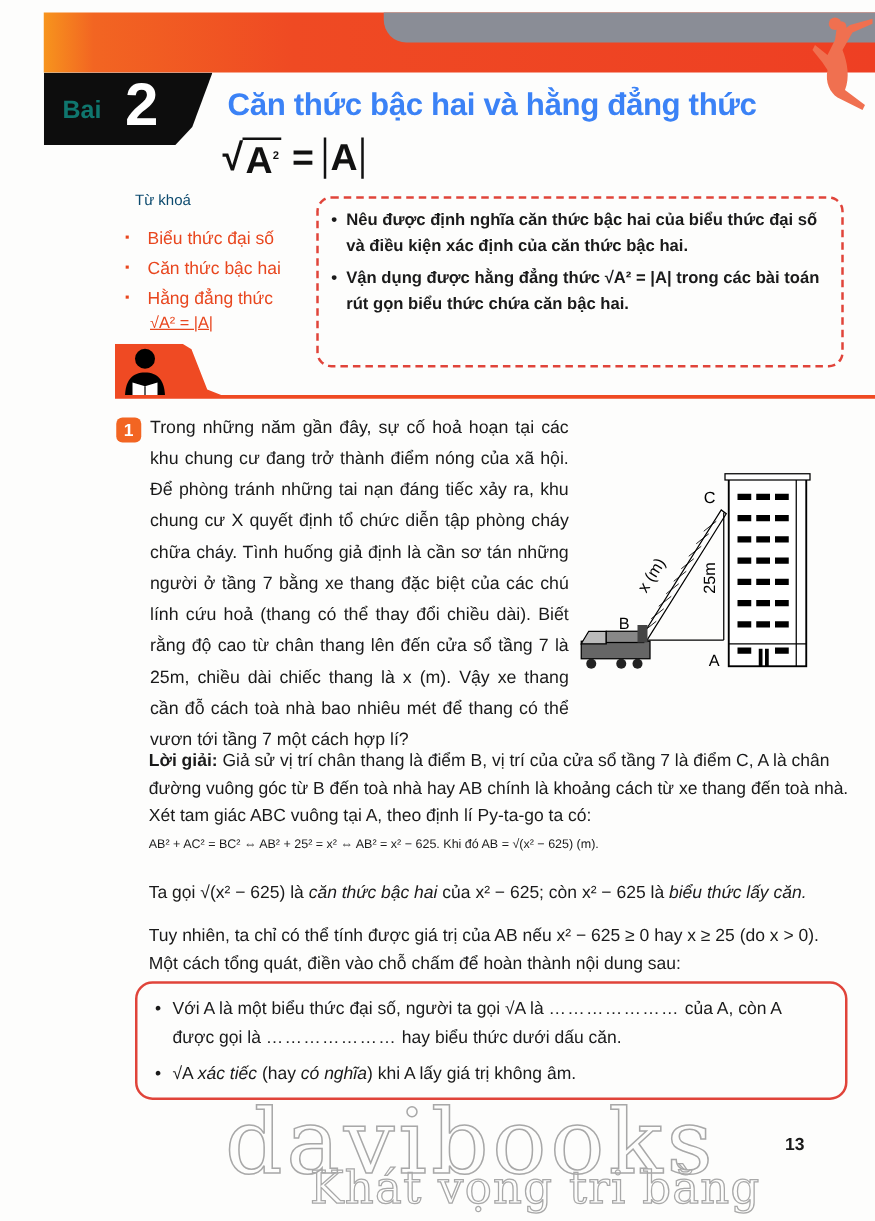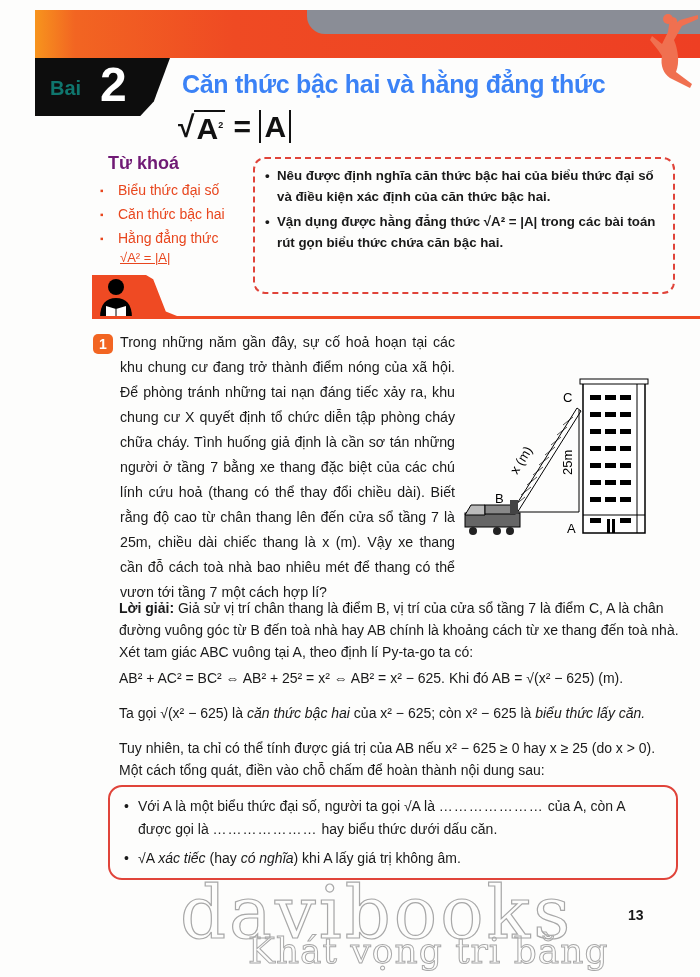--- a/index.html
+++ b/index.html
@@ -19,21 +19,21 @@
     .bai-num { position: absolute; left: 100px; top: 58px; color: #fff; font-weight: bold; font-size: 48px; line-height: 54px; }
 
     .title { position: absolute; left: 182px; top: 70px; font-size: 25px; font-weight: bold; color: #3b82f6; letter-spacing: -0.3px; }
     .title-formula { position: absolute; left: 178px; top: 110px; font-size: 30px; font-weight: bold; color: #111; }
 
     .sqrt { display: inline-flex; align-items: flex-start; }
     .sqrt .rad { border-top: 2px solid currentColor; padding: 0 2px; }
     .abs { border-left: 2px solid currentColor; border-right: 2px solid currentColor; padding: 0 3px; }
 
     
-    .kw-title { position: absolute; left: 108px; top: 153px; color: #701a75; font-weight: bold; font-size: 18px; }
+    .kw-title { position: absolute; left: 108px; top: 153px; color: #0c4a6e; font-weight: normal; font-size: 12px; }
     .kw-list { position: absolute; left: 100px; top: 178px; color: #e8461e; font-size: 14px; list-style: none; }
     .kw-list li { height: 24px; display: flex; gap: 10px; align-items: center; }
     .kw-list li .dot { color: #e8461e; font-size: 10px; width: 8px; }
     .kw-formula { position: absolute; left: 120px; top: 250px; color: #e8461e; font-size: 13px; text-decoration: underline; }
 
     
     .goal-box { position: absolute; left: 253px; top: 157px; width: 422px; height: 137px;
       border: 2px dashed #e0443a; border-radius: 12px; padding: 6px 10px; }
     .goal-title { font-weight: bold; font-size: 15px; margin-bottom: 6px; }
     .goal-item { font-weight: bold; font-size: 13.3px; line-height: 21px; display: flex; gap: 4px; margin-bottom: 4px; }
@@ -47,21 +47,21 @@
 
     
     .q-badge { position: absolute; left: 93px; top: 334px; width: 20px; height: 20px; background: #f26522; color: #fff;
       border-radius: 5px; font-weight: bold; font-size: 14px; text-align: center; line-height: 20px; }
     .q-text { position: absolute; left: 120px; top: 330px; width: 335px; font-size: 14.2px; line-height: 25px; text-align: justify; }
 
     .figure { position: absolute; left: 455px; top: 375px; width: 215px; height: 170px; }
 
     .solution { position: absolute; left: 119px; top: 597px; width: 560px; font-size: 14px; line-height: 22px; }
     .solution b { font-weight: bold; }
-    .eq-line { position: absolute; left: 119px; top: 670px; font-size: 14px; }
+    .eq-line { position: absolute; left: 119px; top: 670px; font-size: 10px; }
     .p-line1 { position: absolute; left: 119px; top: 705px; font-size: 14px; }
     .p-line2 { position: absolute; left: 119px; top: 737px; width: 560px; font-size: 14px; line-height: 22px; }
 
     .fill-box { position: absolute; left: 108px; top: 785px; width: 570px; height: 95px;
       border: 2px solid #e0443a; border-radius: 14px; padding: 8px 14px; font-size: 14px; line-height: 23px; }
     .fill-item { display: flex; gap: 6px; margin-bottom: 6px; }
     .fill-item .bul { flex: none; width: 8px; }
     .dots { letter-spacing: 1px; }
 
     .page-num { position: absolute; left: 628px; top: 907px; font-weight: bold; font-size: 14px; }

